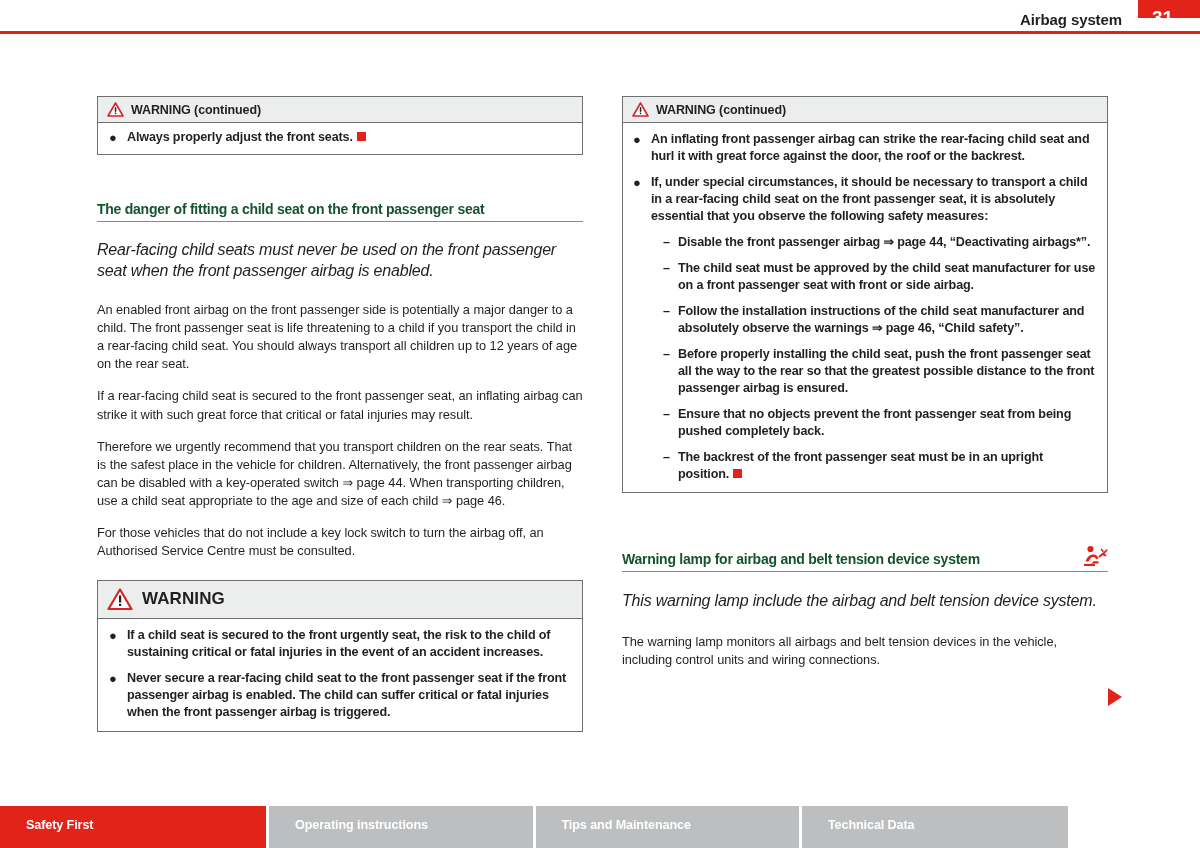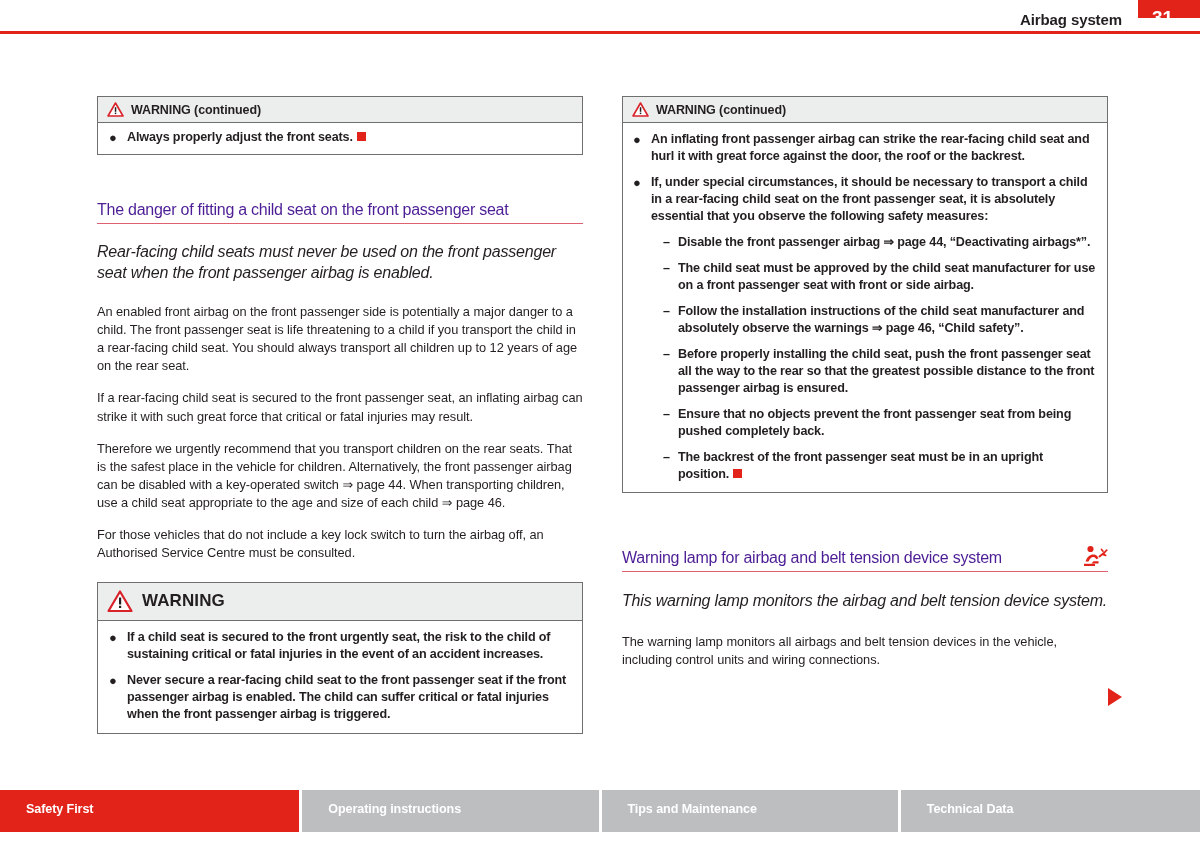--- a/index.html
+++ b/index.html
@@ -129,23 +129,23 @@
     display: inline-block;
     width: 9px; height: 9px;
     background: #e2231a;
     margin-left: 4px;
     position: relative;
     top: 0px;
   }
 
   
   .sec-head {
-    color: #4c1d95;
-    font-size: 16px;
-    font-weight: normal;
+    color: #14532d;
+    font-size: 14px;
+    font-weight: bold;
     letter-spacing: -0.25px;
     border-bottom: 1.6px solid #e06070;
     padding-bottom: 4px;
     display: flex;
     align-items: flex-end;
     justify-content: space-between;
     white-space: nowrap;
   }
   .sec-head .ab-icon { margin-left: 6px; flex: 0 0 auto; }
 
@@ -169,22 +169,22 @@
     left: 1108px; top: 688px;
     width: 0; height: 0;
     border-left: 14px solid #e2231a;
     border-top: 9px solid transparent;
     border-bottom: 9px solid transparent;
   }
 
   
   .footer {
     position: absolute;
-    left: 0; bottom: 16px;
-    width: 1200px; height: 42px;
+    left: 0; bottom: 0;
+    width: 1068px; height: 42px;
     display: flex;
   }
   .tab {
     height: 42px;
     position: relative;
     box-sizing: border-box;
     background: #bcbec0;
     margin-right: 3px;
   }
   .tab:last-child { margin-right: 0; }
@@ -323,21 +323,21 @@
     <svg class="ab-icon" width="26" height="22" viewBox="0 0 26 22">
       <circle cx="8.5" cy="4" r="3.1" fill="#e2231a"></circle>
       <path d="M3.5 16.5 C5 12 8 9.5 11.5 9.5 C14 9.5 15.5 11 16.5 13.2 L14.2 14.3 C13.4 12.8 12.6 12 11.4 12 C9.4 12 7.6 13.8 6.6 16.5 Z" fill="#e2231a"></path>
       <path d="M11.5 16.2 L16.5 16.2 L16.5 18.6 L9.5 18.6 Z" fill="#e2231a"></path>
       <path d="M2 18.8 L13 18.8 L13 21 L2 21 Z" fill="#e2231a"></path>
       <path d="M17.5 11.5 L22.5 7.5" stroke="#e2231a" stroke-width="2" stroke-linecap="round"></path>
       <path d="M19.5 4.5 L21 6.2 M23.2 6.6 L24.8 5.2 M21.5 9.6 L23.6 10.4" stroke="#e2231a" stroke-width="1.7" stroke-linecap="round"></path>
     </svg>
   </div>
 
-  <div class="lead" style="margin-top:18px;">This warning lamp monitors the airbag and belt tension device system.</div>
+  <div class="lead" style="margin-top:18px;">This warning lamp include the airbag and belt tension device system.</div>
 
   <div class="para" style="margin-top:22px;">The warning lamp monitors all airbags and belt tension devices in the vehicle, including control units and wiring connections.</div>
 </div>
 
 <div class="cont-arrow"></div>
 
 <div class="footer">
   <div class="tab active" style="width:300px;">
     <span>Safety First</span>
   </div>

